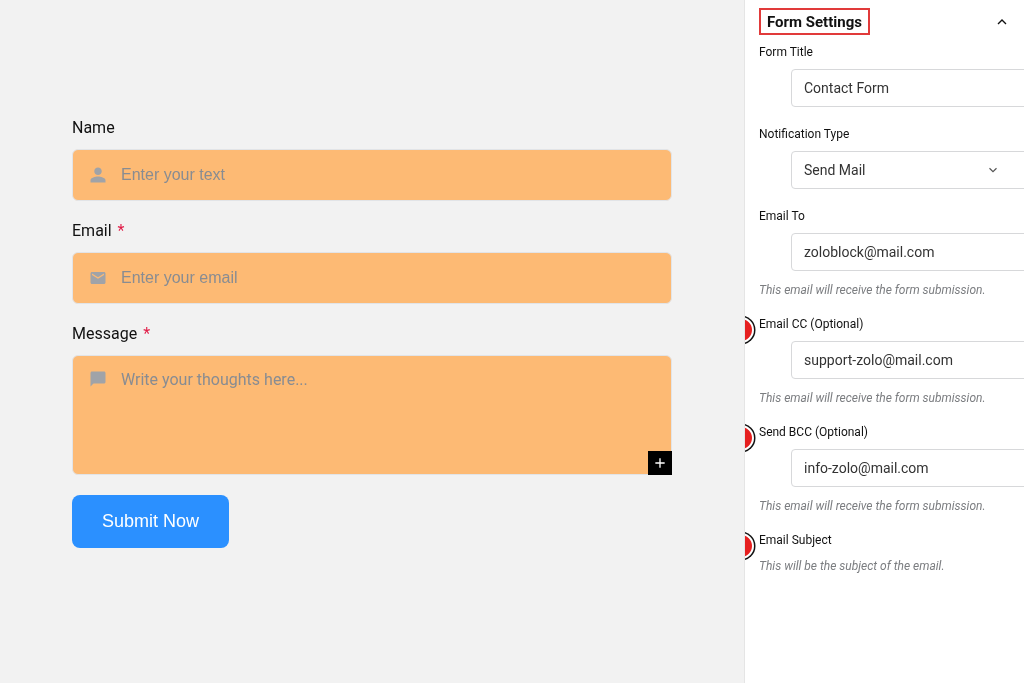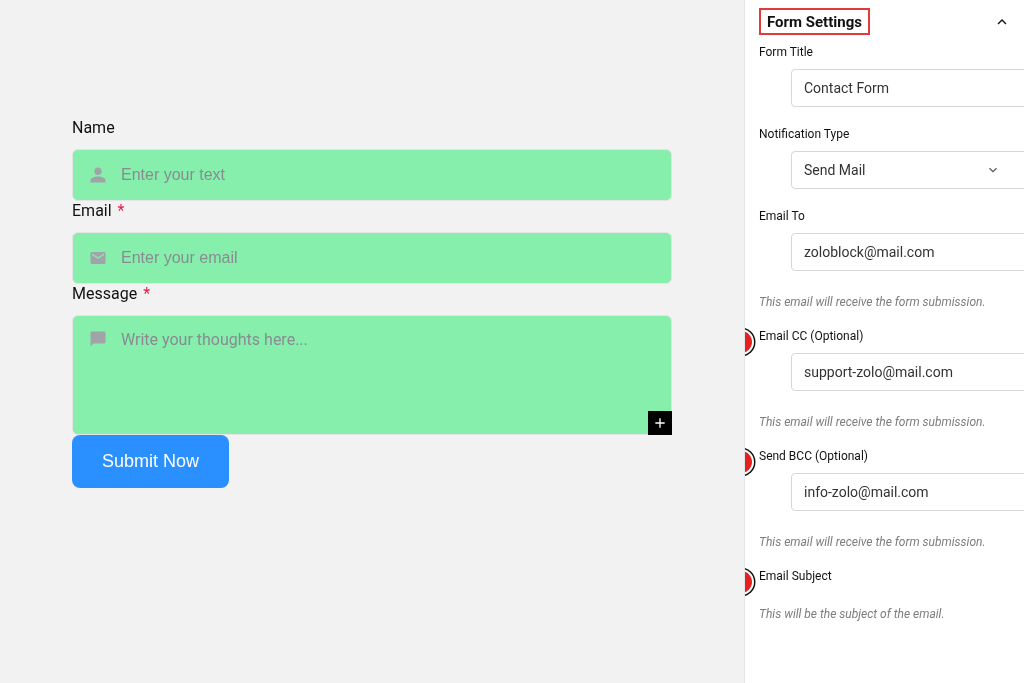--- a/index.html
+++ b/index.html
@@ -9,31 +9,31 @@
   width: 1024px;
   height: 683px;
   overflow: hidden;
   display: flex;
 }
 .main {
   flex: 1;
   padding: 118px 72px 0 72px;
   position: relative;
 }
-.field { }
+.field { margin-bottom: 20px; }
 .field-label {
   font-size: 16px;
   color: #111;
   margin-bottom: 12px;
   display: block;
 }
 .required { color: #e11d48; margin-left: 6px; }
 .input-wrap {
   position: relative;
-  background: #86efac;
+  background: #fdba74;
   border: 1px solid #e2e4e7;
   border-radius: 6px;
   display: flex;
   align-items: center;
   padding: 0 16px;
   height: 52px;
 }
 .input-wrap.textarea {
   height: 120px;
   align-items: flex-start;
@@ -132,21 +132,21 @@
   top: 50%;
   transform: translateY(-50%);
   width: 14px;
   height: 14px;
   pointer-events: none;
 }
 .helper {
   font-size: 12px;
   font-style: italic;
   color: #7b7d80;
-  margin-top: 24px;
+  margin-top: 12px;
 }
 .step-badge {
   position: absolute;
   left: -31px;
   width: 26px;
   height: 26px;
   border-radius: 50%;
   background: #e62020;
   border: 2px solid #fff;
   box-shadow: 0 0 0 1.5px #111;

